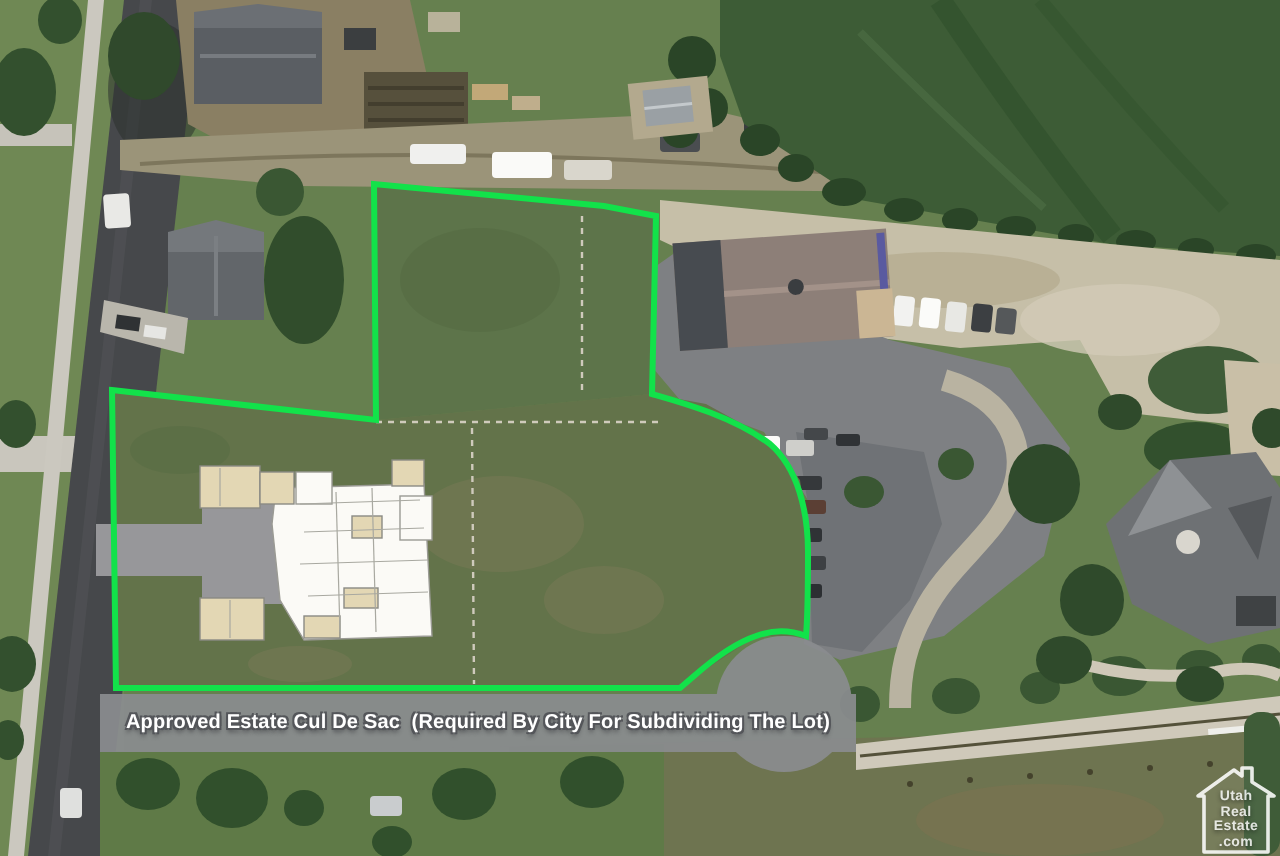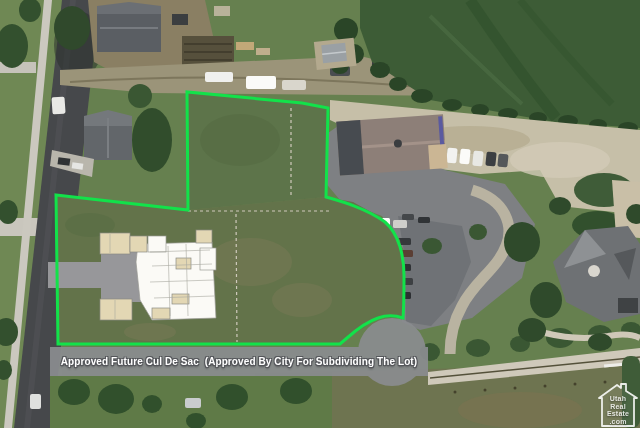--- a/index.html
+++ b/index.html
@@ -287,21 +287,21 @@
              C395,315 386,315 378,318
              C366,322 355,331 347,338
              L340,344 L58,344 Z" fill="none" stroke="#12e24a" stroke-width="3" stroke-linejoin="miter"></path>
 
     <g fill="#8a8c8f" opacity=".93">
       <circle cx="392" cy="352" r="34"></circle>
       <rect x="50" y="347" width="378" height="29"></rect>
     </g>
   </svg>
 
-  <div class="caption">Approved Future Cul De Sac  (Approved By City For Subdividing The Lot)</div>
+  <div class="caption">Approved Estate Cul De Sac  (Required By City For Subdividing The Lot)</div>
 
   <div class="watermark">
     <svg width="42" height="46" viewBox="0 0 42 46">
       <path d="M5,44 L5,16 L2,16 L20,3 L24,6 L24,2 L29,2 L29,9 L40,16 L37,16 L37,44 Z" fill="rgba(255,255,255,0.07)" stroke="#ffffff" stroke-width="1.8" stroke-linejoin="round"></path>
     </svg>
     <div class="wm-text">
       <div>Utah</div>
       <div>Real</div>
       <div>Estate</div>
       <div>.com</div>

